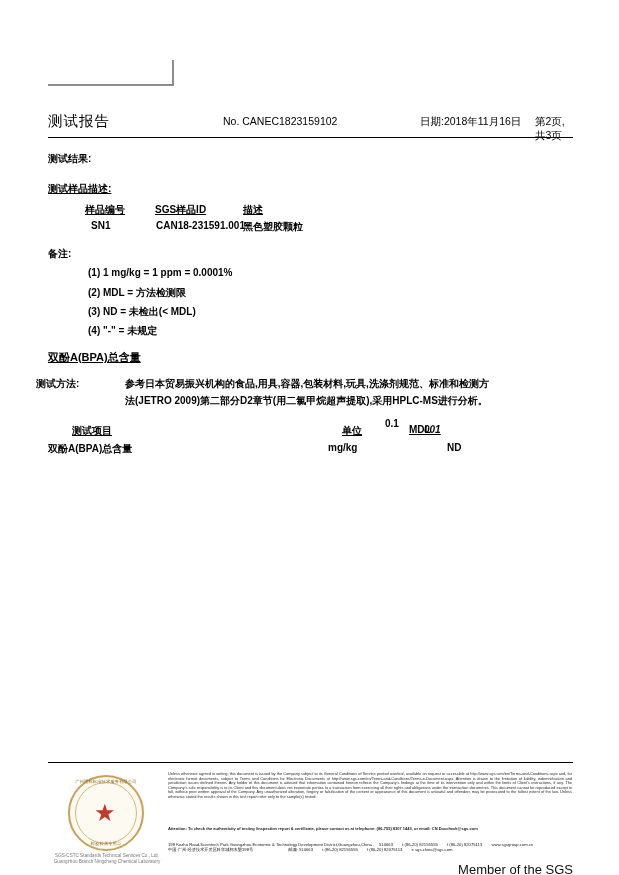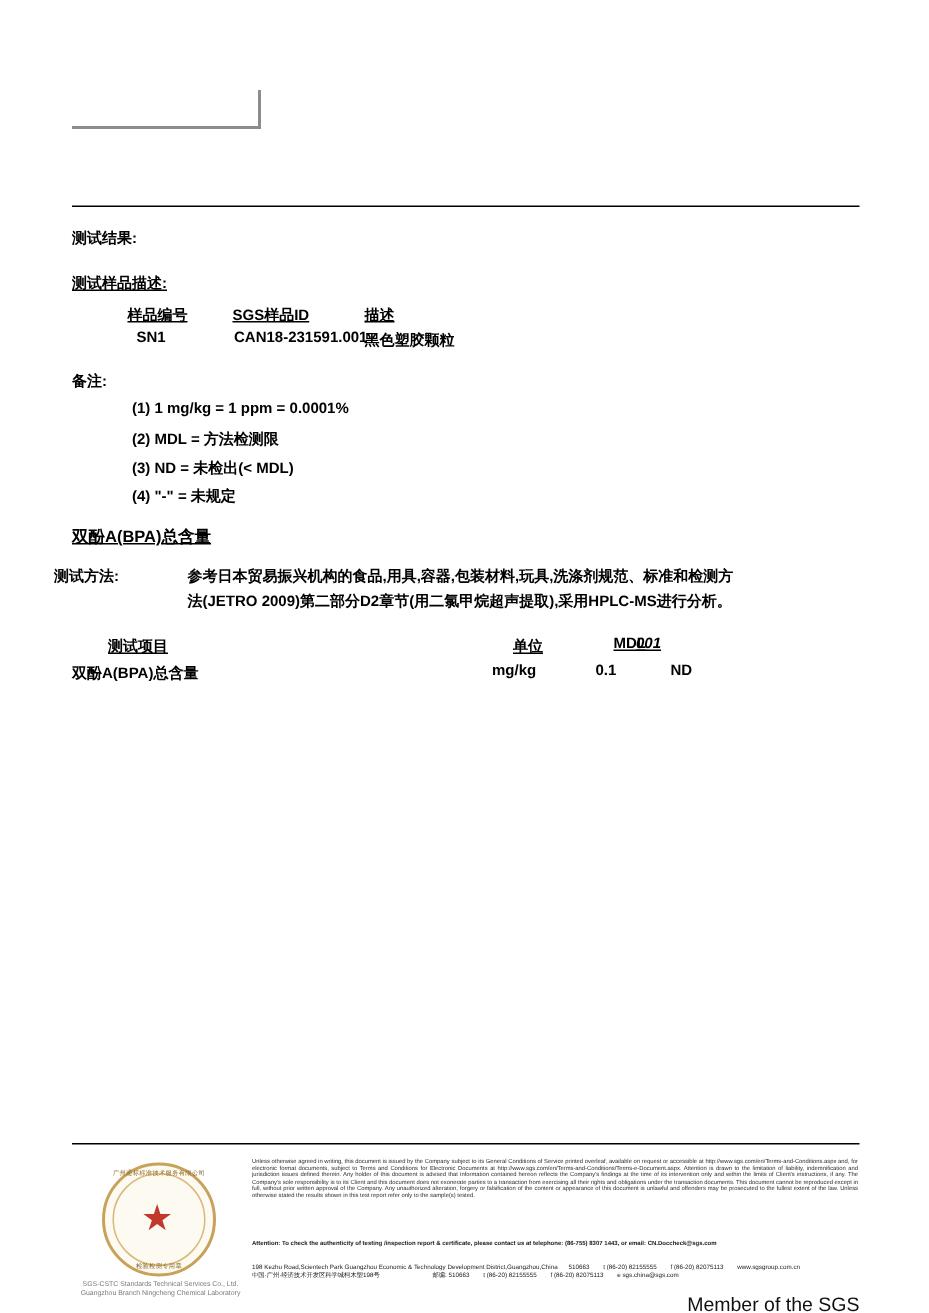--- a/index.html
+++ b/index.html
@@ -217,20 +217,26 @@
 </head>
 <body>
 
 <div class="page">
 
   <div class="logo-block">
     <div class="logo-rule"></div>
     <div class="logo-tick"></div>
   </div>
 
+  <div class="hdr">
+    <div class="hdr-title">测试报告</div>
+    <div class="hdr-no">No. CANEC1823159102</div>
+    <div class="hdr-date">日期:2018年11月16日</div>
+    <div class="hdr-page">第2页,共3页</div>
+  </div>
   <div class="hdr-line"></div>
 
   <div class="t" style="left:48px; top:152px;">测试结果:</div>
 
   <div class="t u" style="left:48px; top:182px;">测试样品描述:</div>
 
   <div class="t u" style="left:85px; top:203px;">样品编号</div>
   <div class="t u" style="left:155px; top:203px;">SGS样品ID</div>
   <div class="t u" style="left:243px; top:203px;">描述</div>
 
@@ -250,21 +256,21 @@
   <div class="t" style="left:125px; top:377px;">参考日本贸易振兴机构的食品,用具,容器,包装材料,玩具,洗涤剂规范、标准和检测方</div>
   <div class="t" style="left:125px; top:394px;">法(JETRO 2009)第二部分D2章节(用二氯甲烷超声提取),采用HPLC-MS进行分析。</div>
 
   <div class="t u" style="left:48px; top:424px;margin-left:24px;">测试项目</div>
   <div class="t u" style="left:330px; top:424px;margin-left:12px;">单位</div>
   <div class="t u" style="left:379px; top:424px;margin-left:30px;">MDL</div>
   <div class="t u" style="left:424px; top:424px; font-style:italic;">001</div>
 
   <div class="t" style="left:48px; top:442px;">双酚A(BPA)总含量</div>
   <div class="t" style="left:328px; top:442px;">mg/kg</div>
-  <div class="t" style="left:385px; top:442px;margin-left:12px;">0.1</div>
+  <div class="t" style="left:385px; top:418px;">0.1</div>
   <div class="t" style="left:403px; top:442px;padding-left:44px;">ND</div>
 
   <div class="footer-line"></div>
 
   <div class="stamp">
     <div class="stamp-circle"></div>
     <div class="stamp-inner"></div>
     <div class="stamp-arc-top">广州通标标准技术服务有限公司</div>
     <div class="stamp-star">★</div>
     <div class="stamp-arc-bot">检验检测专用章</div>

